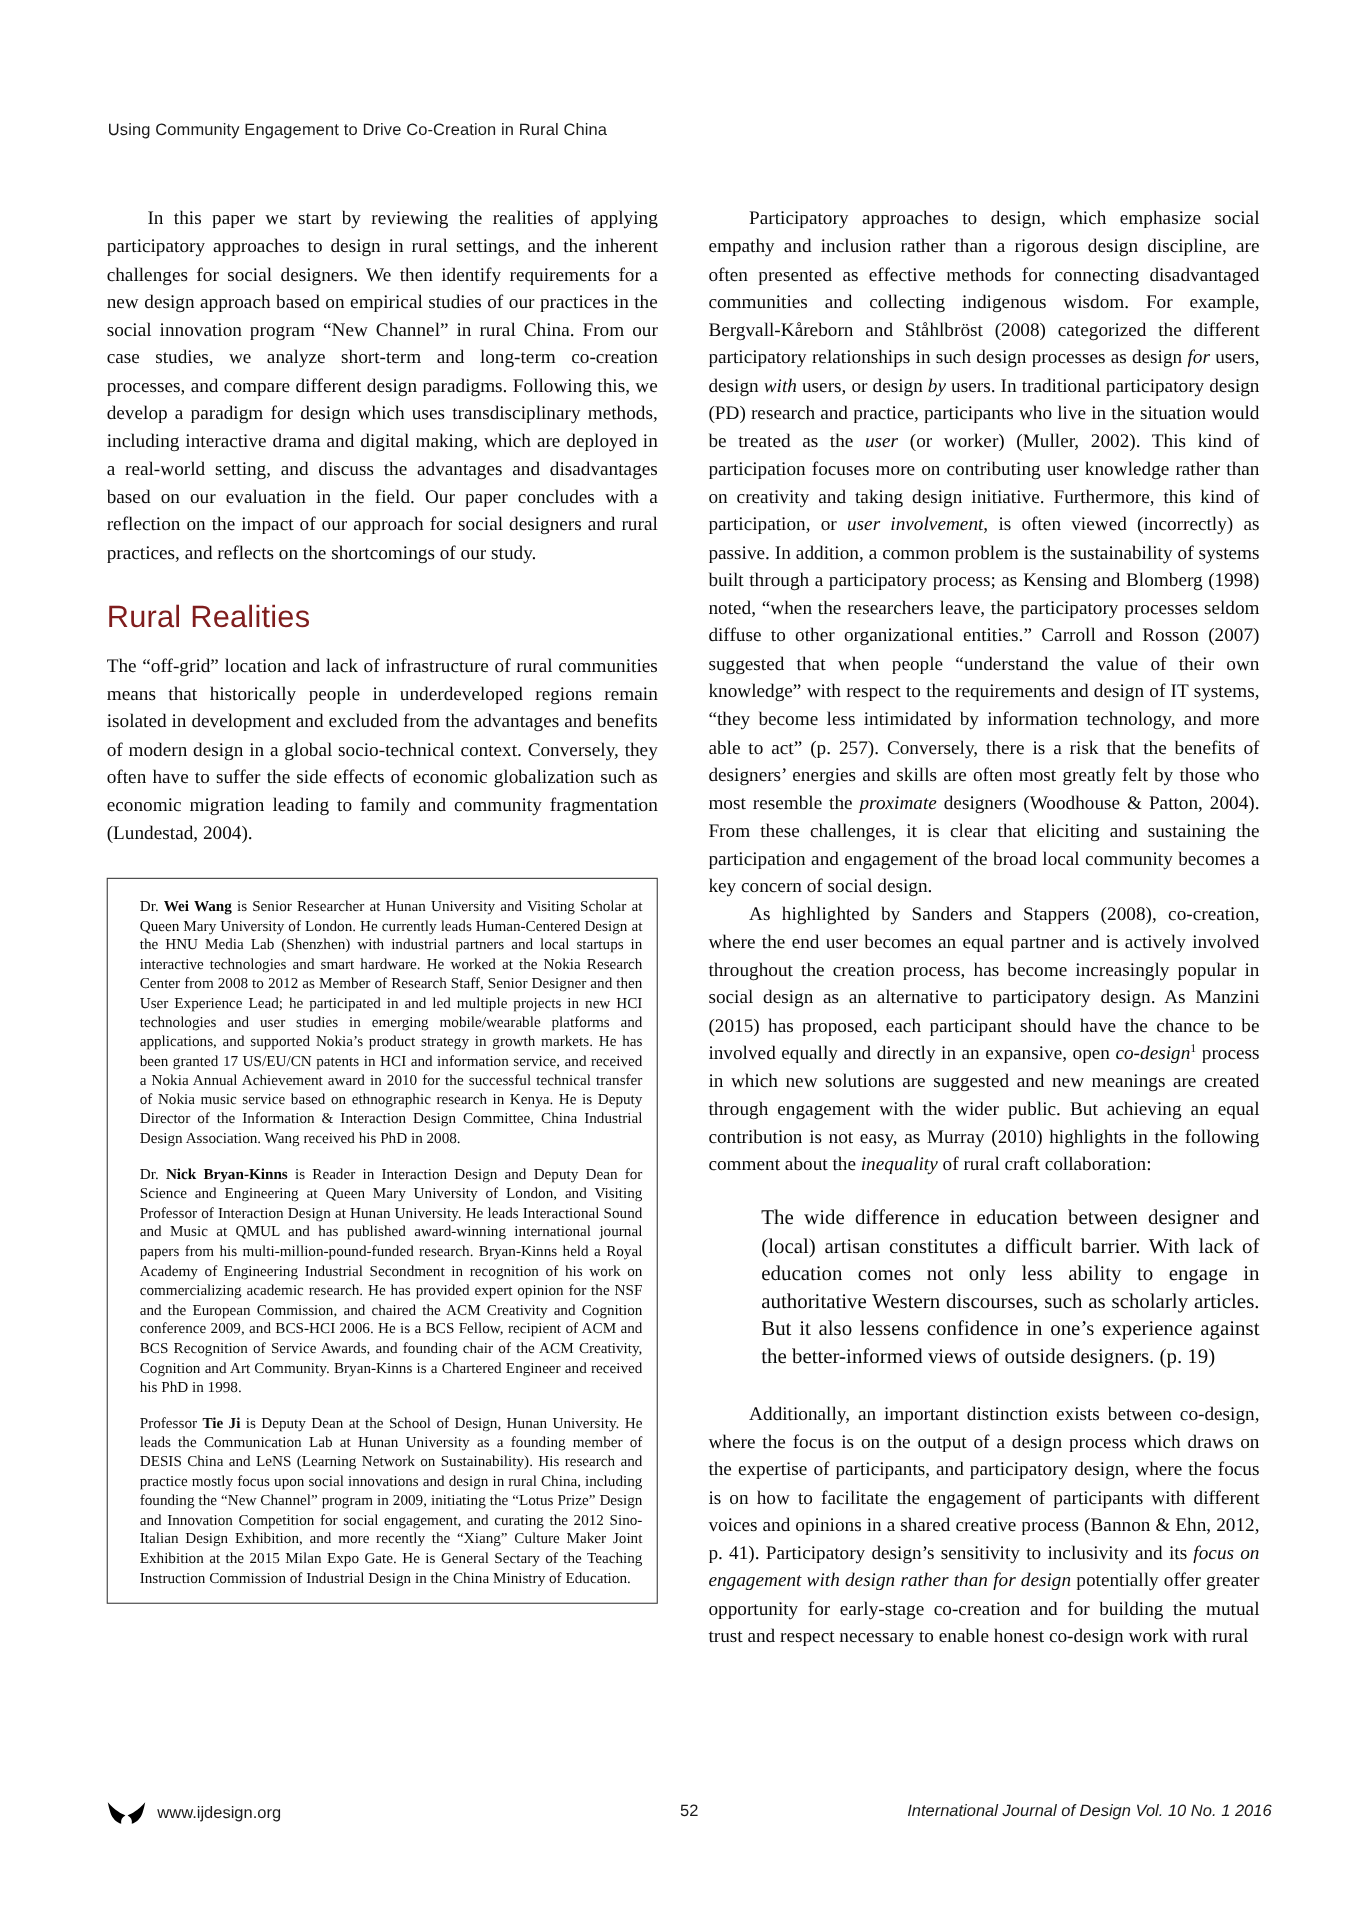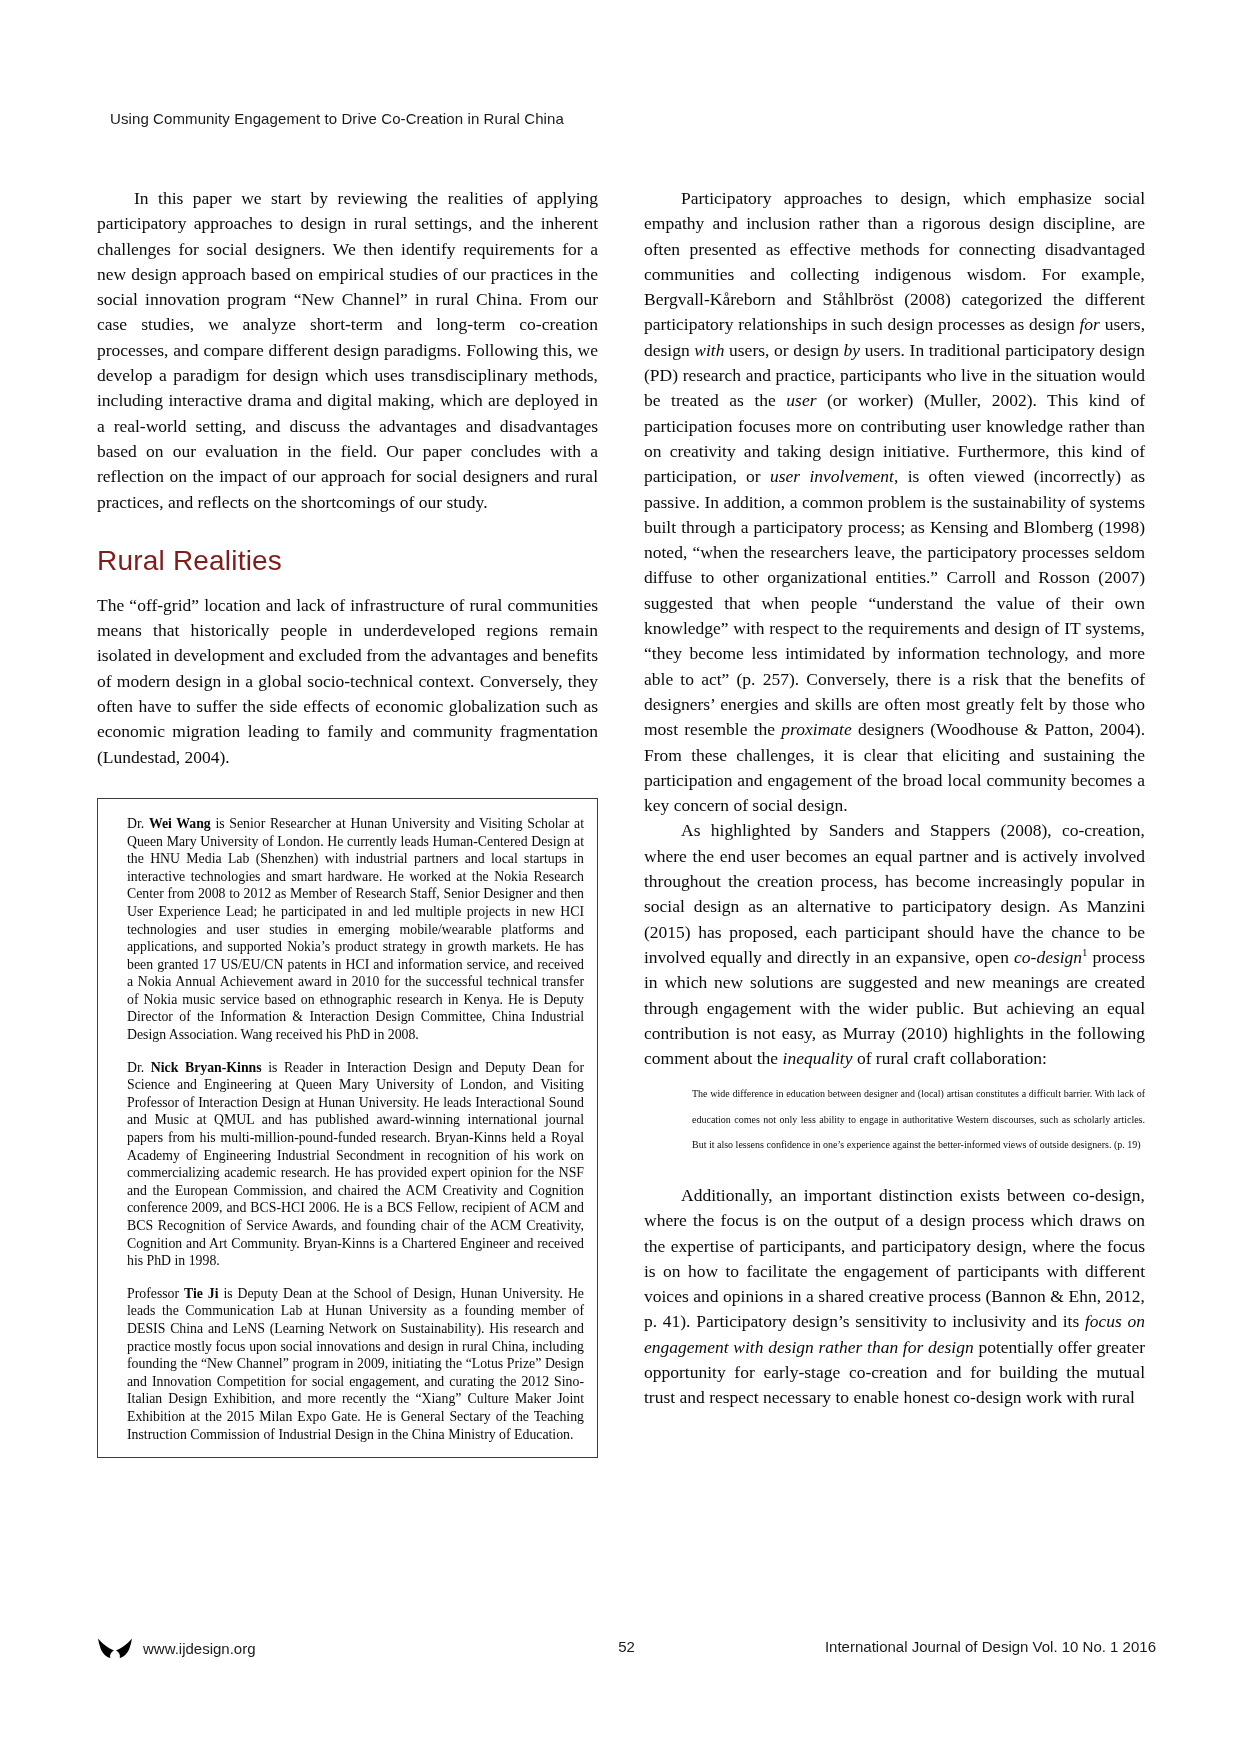--- a/index.html
+++ b/index.html
@@ -7,21 +7,21 @@
     position:relative;
     width:1241px;
     height:1755px;
     background:#ffffff;
     font-family:"Liberation Serif",serif;
     color:#0a0a0a;
     overflow:hidden;
   }
   .running-header{
     position:absolute;
-    left:110px;
+    left:98px;
     top:110px;
     font-family:"Liberation Sans",sans-serif;
     font-size:15px;
     color:#1a1a1a;
     letter-spacing:0.1px;
   }
   .columns{
     position:absolute;
     left:97px;
     top:186px;
@@ -51,42 +51,42 @@
     padding:16px 13px 14px 13px;
   }
   p.bio{
     margin:0 0 15px 16px;
     font-size:13.8px;
     line-height:17.6px;
     text-align:justify;
   }
   p.bio:last-child{margin-bottom:0;}
   .quote{
-    margin:10px 0 26px 48px;
-    font-size:10px;
+    margin:24px 0 26px 48px;
+    font-size:19px;
     line-height:25.2px;
     text-align:justify;
   }
   .it{font-style:italic;}
   .bd{font-weight:bold;}
   sup{font-size:0.62em;line-height:0;vertical-align:super;}
   .footer{
     position:absolute;
     left:97px;
     right:85px;
     top:1638px;
     display:flex;
     align-items:flex-start;
     font-family:"Liberation Sans",sans-serif;
     font-size:15px;
     color:#1a1a1a;
   }
   .footer-left{flex:1;display:flex;align-items:center;gap:10px;}
   .footer-center{flex:0 0 auto;}
-  .footer-right{flex:1;text-align:right;}
+  .footer-right{flex:1;text-align:right;font-style:italic;}
   .logo{width:36px;height:21px;display:block;}
 </style>
 </head>
 <body>
 
 <div class="page">
 
   <div class="running-header">Using Community Engagement to Drive Co-Creation in Rural China</div>
 
   <div class="columns">

